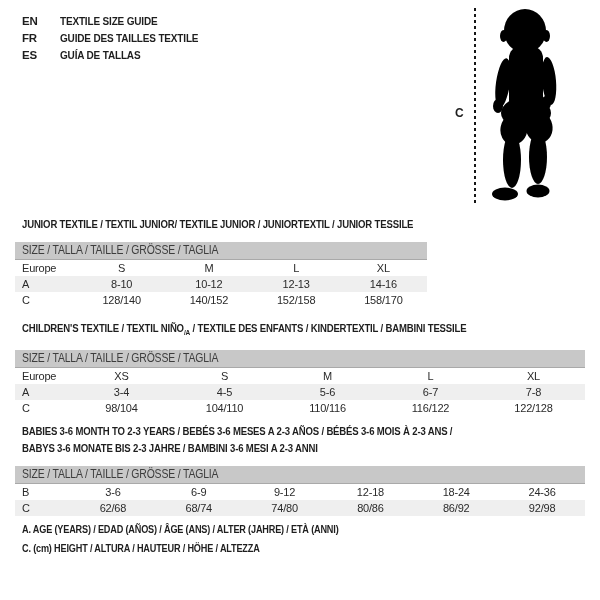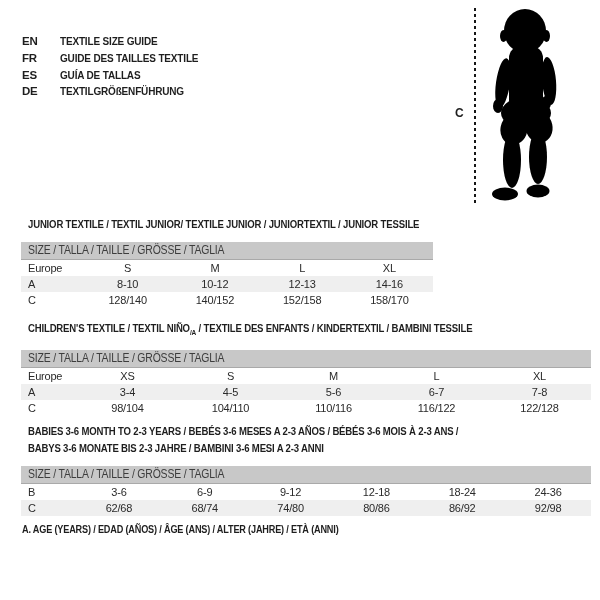--- a/index.html
+++ b/index.html
@@ -4,34 +4,34 @@
 <style>
   html,body { margin:0; padding:0; background:#ffffff; }
   .sheet {
     position:relative; width:600px; height:600px; background:#fff;
     font-family:"Liberation Sans","DejaVu Sans",sans-serif;
     color:#1e1e1e; overflow:hidden;
   }
   .cond { display:inline-block; transform:scaleX(0.87); transform-origin:0 50%; white-space:nowrap; }
 
   
-  .lang-block { position:absolute; left:22px; top:13px;margin-top:20px; }
+  .lang-block { position:absolute; left:22px; top:13px; }
   .lang-row { display:flex; line-height:16.8px; font-weight:bold; font-size:11.5px; letter-spacing:-0.2px; }
   .lang-code { width:38px; flex:0 0 38px; }
 
   
   .dash-line {
     position:absolute; left:474px; top:8px; width:2px; height:198px;
     background:repeating-linear-gradient(to bottom,#161616 0 3px,transparent 3px 6px);
   }
   .c-label { position:absolute; left:455px; top:106px; font-weight:bold; font-size:12px; }
   .baby-svg { position:absolute; left:481px; top:8px; }
 
   
-  .section { position:absolute; left:21px; }
+  .section { position:absolute; left:15px; }
   #sec0 { top:216px; width:412px; }
   #sec1 { top:320px; width:570px; }
   #sec2 { top:423px; width:570px; }
   .heading { font-weight:bold; font-size:11px; letter-spacing:-0.2px; margin:0 0 9px 7px; }
   .heading .hline { display:block; transform:scaleX(0.87); transform-origin:0 0; white-space:nowrap; line-height:17px; }
   .sub { font-size:7.5px; vertical-align:sub; }
   .size-bar {
     height:17px; line-height:17px; background:var(--bar-bg,#c8c8c8);
     color:#3d3d3d; font-size:12px; padding-left:7px; letter-spacing:-0.2px;
     border-bottom:1px solid #a9a9a9;
@@ -58,24 +58,20 @@
         <span class="lang-code">EN</span>
         <span class="cond">TEXTILE SIZE GUIDE</span>
       </div>
       <div class="lang-row">
         <span class="lang-code">FR</span>
         <span class="cond">GUIDE DES TAILLES TEXTILE</span>
       </div>
       <div class="lang-row">
         <span class="lang-code">ES</span>
         <span class="cond">GUÍA DE TALLAS</span>
-      </div>
-      <div class="lang-row">
-        <span class="lang-code">DE</span>
-        <span class="cond">TEXTILGRÖßENFÜHRUNG</span>
       </div>
     </div>
 
   <div class="dash-line"></div>
   <div class="c-label">C</div>
 
   <svg class="baby-svg" width="90" height="200" viewBox="0 0 90 200" aria-hidden="true">
     <g id="baby-fill" fill="#000000">
       <ellipse cx="44" cy="23" rx="21" ry="22"></ellipse>
       <ellipse cx="22.5" cy="28" rx="3.5" ry="6"></ellipse>
@@ -187,15 +183,16 @@
               <td>86/92</td>
               <td>92/98</td>
             </tr>
           </tbody>
         </table>
       </section>
     </div>
 
   <div class="notes" id="notes">
       <div class="note-line"><span>A. AGE (YEARS) / EDAD (AÑOS) / ÂGE (ANS) / ALTER (JAHRE) / ETÀ (ANNI)</span></div>
+      <div class="note-line"><span>C. (cm) HEIGHT / ALTURA / HAUTEUR / HÖHE / ALTEZZA</span></div>
     </div>
 
 </div>
 
 </body></html>

